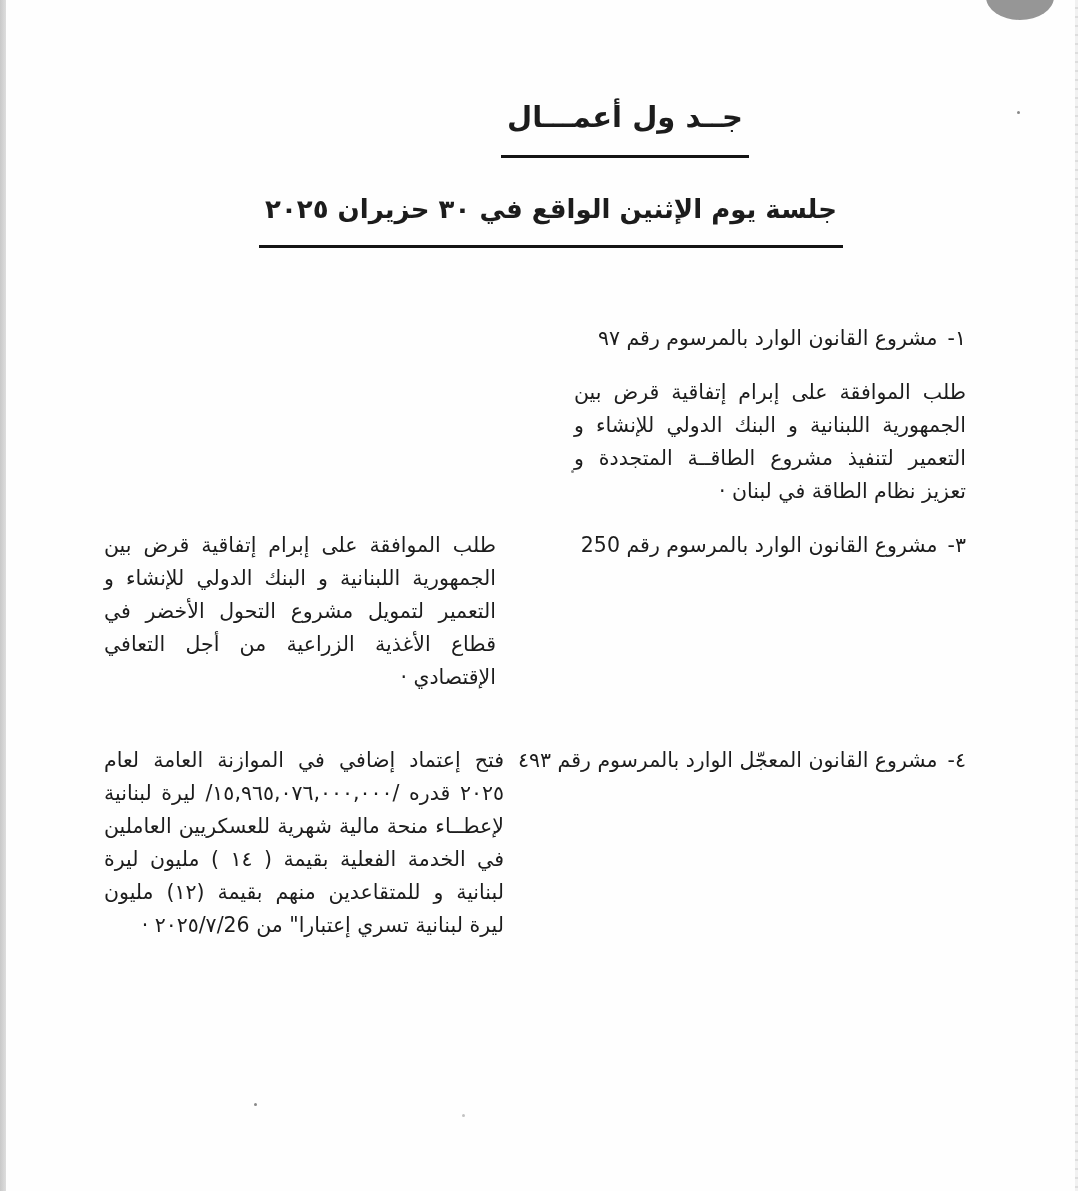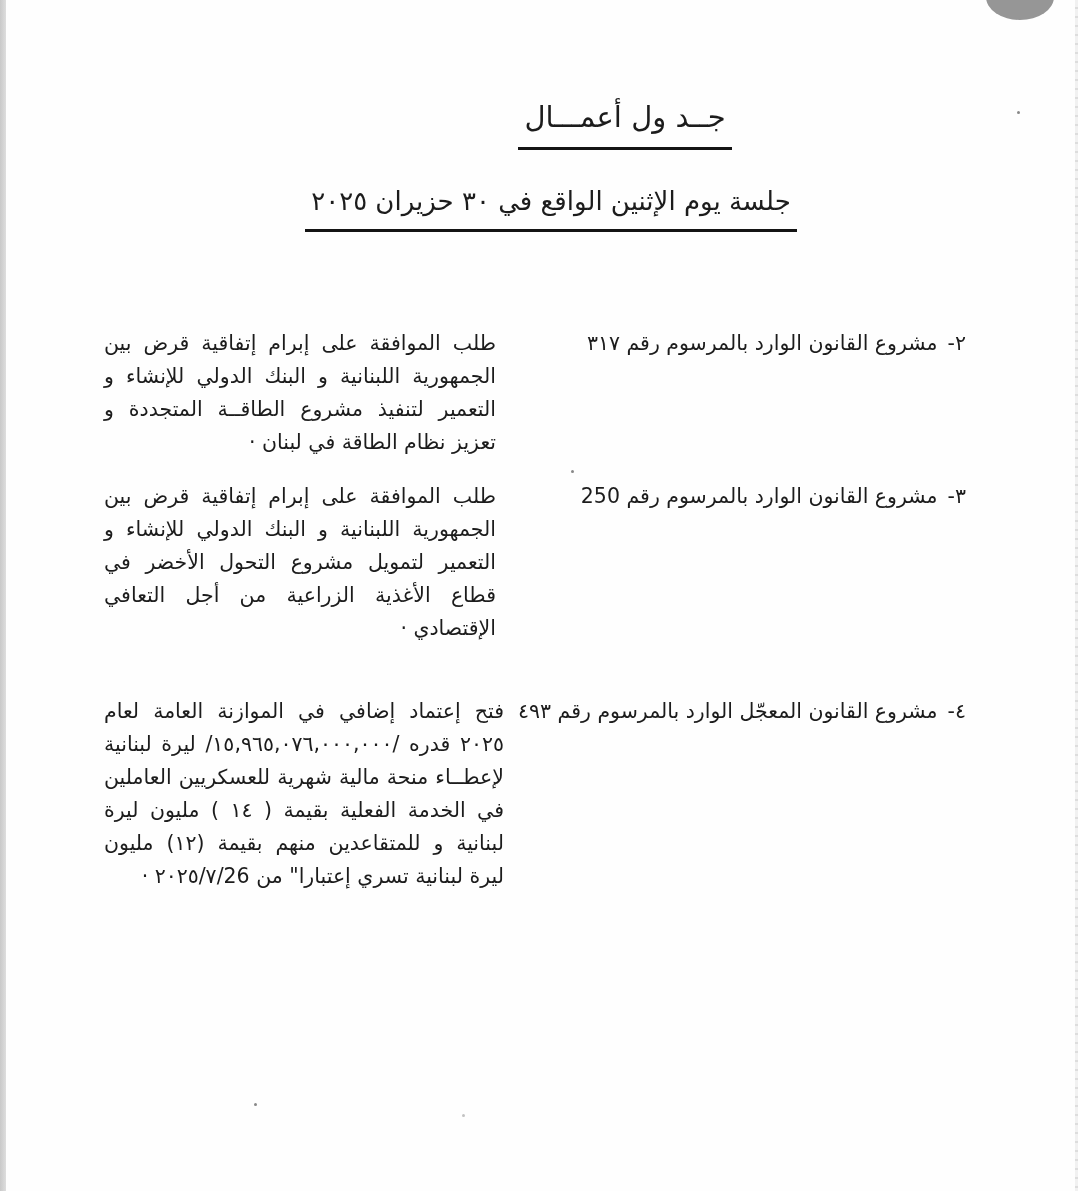--- a/index.html
+++ b/index.html
@@ -21,22 +21,22 @@
     border-radius:50%;background:#969696;
   }
   .speck{position:absolute;width:3px;height:3px;border-radius:50%;background:#6a6a6a;opacity:.8;}
   .content{
     position:absolute;top:0;left:0;right:0;
     padding:100px 112px 0 104px;
     direction:rtl;
   }
   .hdr{text-align:center;}
   .hdr .u{
-    display:inline-block;font-weight:normal;
-    border-bottom:3px solid #141414;padding:0 6px 13px 6px;
+    display:inline-block;font-weight:bold;
+    border-bottom:3px solid #141414;padding:0 6px 21px 6px;
   }
   .t1{font-size:29px;margin-bottom:36px;}
   .t1 .u{transform:translateX(90px);letter-spacing:1px;}
   .t2{font-size:26px;margin-bottom:32px;}
   .t2 .u{transform:translateX(16px);text-align:right;}
   .t3{font-size:26px;}
   .t3 .u{transform:translateX(16px);}
   .agenda{margin-top:74px;}
   .row{
     display:flex;justify-content:space-between;align-items:flex-start;
@@ -71,26 +71,26 @@
     <div class="hdr t1">
       <span class="u">جــد ول أعمـــال</span>
     </div>
     <div class="hdr t2">
       <span class="u">جلسة يوم الإثنين الواقع  في ٣٠ حزيران ٢٠٢٥</span>
     </div>
 
     <div class="agenda">
 
       <div class="row row-1">
+        <div class="item-title">
+          <span class="item-num">١-</span><span>مشروع القانون الوارد بالمرسوم رقم ٩٧</span>
+        </div>
       </div>
 
       <div class="row row-2">
-        <div class="item-title">
-          <span class="item-num">٢-</span><span>مشروع القانون الوارد بالمرسوم رقم ٣١٧</span>
-        </div>
         <div class="item-desc">طلب الموافقة على إبرام إتفاقية قرض بين الجمهورية اللبنانية و البنك الدولي للإنشاء و التعمير لتنفيذ مشروع الطاقــة المتجددة و تعزيز نظام الطاقة في لبنان ·</div>
       </div>
 
       <div class="row row-3">
         <div class="item-title">
           <span class="item-num">٣-</span><span>مشروع القانون الوارد بالمرسوم رقم 250</span>
         </div>
         <div class="item-desc">طلب الموافقة على إبرام إتفاقية قرض بين الجمهورية اللبنانية و البنك الدولي للإنشاء و التعمير لتمويل مشروع التحول الأخضر في قطاع الأغذية الزراعية من أجل التعافي الإقتصادي ·</div>
       </div>
 

